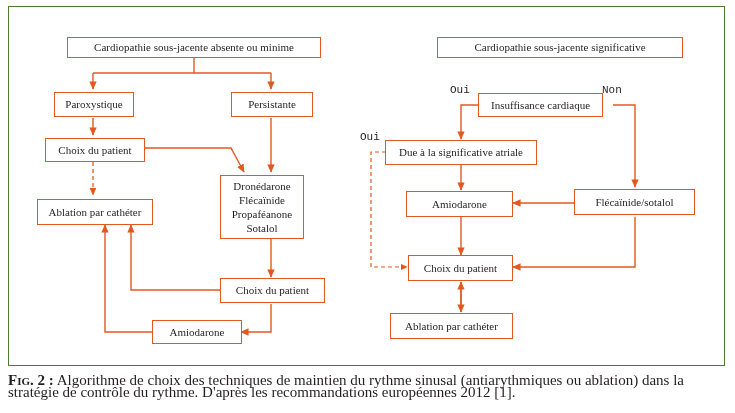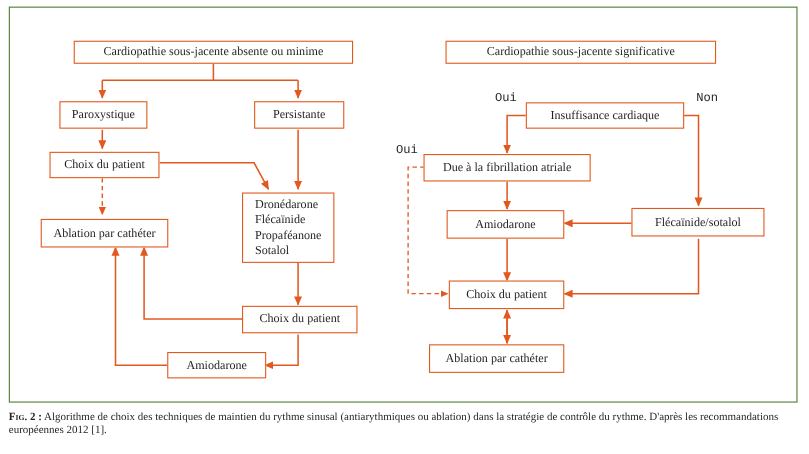--- a/index.html
+++ b/index.html
@@ -25,21 +25,21 @@
     background: #ffffff;
   }
   .node {
     position: absolute;
     border: 1px solid #e2591f;
     background: #ffffff;
     color: #231f20;
     font-family: "Liberation Serif", serif;
     font-size: 11px;
     line-height: 13px;
-    text-align: left;
+    text-align: center;
     box-sizing: border-box;
     display: flex;
     align-items: center;
     justify-content: center;
     padding: 2px 4px;
     white-space: pre-line;
   }
   .node.multi {
     line-height: 14px;
   }
@@ -58,21 +58,21 @@
     height: 360px;
     overflow: visible;
     pointer-events: none;
   }
   .caption {
     position: absolute;
     left: 8px;
     top: 374px;
     width: 719px;
     font-family: "Liberation Serif", serif;
-    font-size: 10px;
+    font-size: 15px;
     line-height: 12px;
     color: #231f20;
   }
   .caption .fig-label {
     font-weight: bold;
     font-variant: small-caps;
   }
 </style>
 </head>
 <body>
@@ -143,37 +143,37 @@
 
   <div class="node multi" style="left:211px; top:168px; width:84px; height:64px;">Dronédarone
 Flécaïnide
 Propaféanone
 Sotalol</div>
 
   <div class="node" style="left:211px; top:271px; width:105px; height:25px;">Choix du patient</div>
 
   <div class="node" style="left:143px; top:313px; width:90px; height:24px;">Amiodarone</div>
 
-  <div class="node" style="left:396px; top:30px; width:246px; height:21px;">Cardiopathie sous-jacente significative</div>
+  <div class="node" style="left:428px; top:30px; width:246px; height:21px;">Cardiopathie sous-jacente significative</div>
 
-  <div class="node" style="left:469px; top:86px; width:144px; height:24px;">Insuffisance cardiaque</div>
+  <div class="node" style="left:469px; top:86px; width:125px; height:24px;">Insuffisance cardiaque</div>
 
-  <div class="node" style="left:376px; top:133px; width:152px; height:25px;">Due à la fibrillation atriale</div>
+  <div class="node" style="left:376px; top:133px; width:152px; height:25px;">Due à la significative atriale</div>
 
   <div class="node" style="left:397px; top:184px; width:107px; height:26px;">Amiodarone</div>
 
   <div class="node" style="left:565px; top:182px; width:121px; height:26px;">Flécaïnide/sotalol</div>
 
   <div class="node" style="left:399px; top:248px; width:105px; height:26px;">Choix du patient</div>
 
   <div class="node" style="left:381px; top:306px; width:123px; height:26px;">Ablation par cathéter</div>
 
   <div class="free-label" style="left:441px; top:77px;">Oui</div>
 
-  <div class="free-label" style="left:624px; top:77px;text-align:center;">Non</div>
+  <div class="free-label" style="left:593px; top:77px;text-align:center;">Non</div>
 
   <div class="free-label" style="left:351px; top:124px;">Oui</div>
 
 </div>
 
 <div class="caption">
   <span class="fig-label">Fig. 2 :</span><span> Algorithme de choix des techniques de maintien du rythme sinusal (antiarythmiques ou ablation) dans la stratégie de contrôle du rythme. D'après les recommandations européennes 2012 [1].</span>
 </div>
 
 </body></html>

